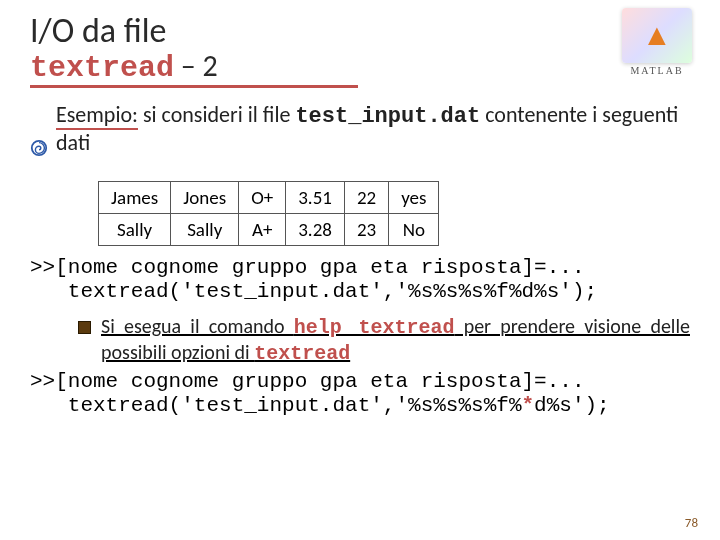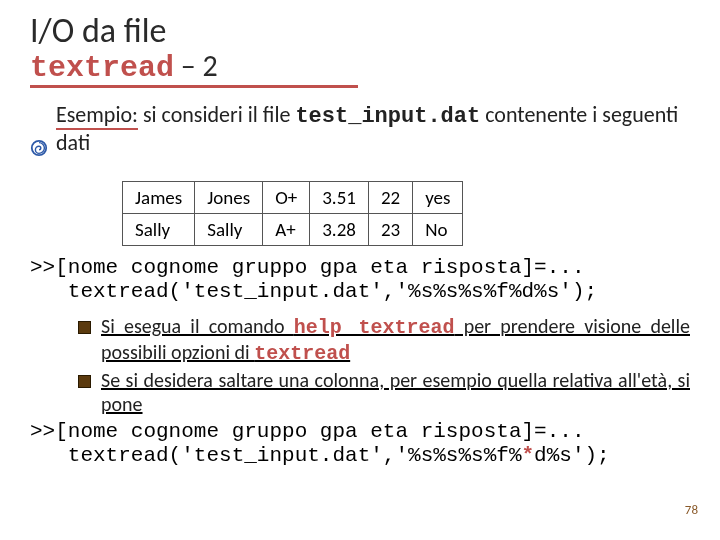--- a/index.html
+++ b/index.html
@@ -93,21 +93,22 @@
   }
   .underline {
     border-bottom: 2px solid #c0504d;
     display: inline-block;
   }
   .monob {
     font-family: "Courier New", monospace;
     font-weight: bold;
   }
   .table-wrap {
-    margin: 6px 0 10px 92px;
+    margin: 6px 0 10px 68px;
+    text-align: center;
   }
   table {
     border-collapse: collapse;
   }
   td {
     border: 1px solid #555;
     padding: 4px 12px;
     font-size: 19px;
     font-family: Calibri, Arial, sans-serif;
   }
@@ -141,35 +142,39 @@
     line-height: 1.2;
     text-align: justify;
   }
   .red {
     font-family: "Courier New", monospace;
     color: #c0504d;
     font-weight: bold;
   }
   .pagenum {
     position: absolute;
-    bottom: 23px;
+    bottom: 10px;
     right: 22px;
     font-size: 13px;
     color: #8a5a2a;
   }
   .star {
     color: #c0504d;
     font-weight: bold;
   }
 </style>
 </head>
 <body>
 
 <div class="slide">
 
+  <div class="logo">
+    <div class="logo-img"></div>
+    <div class="logo-txt">MATLAB</div>
+  </div>
 
   <div class="title">I/O da file</div>
   <div class="subtitle">
     <span>textread</span><span class="dash"> – 2</span>
   </div>
 
   <div class="body">
 
     <div class="bullet1">
       <svg class="swirl" viewBox="0 0 20 20">
@@ -207,24 +212,20 @@
     <div class="code"><span>&gt;&gt;[nome cognome gruppo gpa eta risposta]=...</span>
 <span>   textread('test_input.dat','%s%s%s%f%d%s');</span></div>
 
     <div class="sub-bullets">
       <div class="sub-bullet">
         <div class="sq"></div>
         <div class="sub-text">
           <span>Si esegua il comando </span><span class="red">help textread</span><span> per prendere visione delle possibili opzioni di </span><span class="red">textread</span>
         </div>
       </div>
-      <div class="sub-bullet">
-        <div class="sq"></div>
-        <div class="sub-text">Se si desidera saltare una colonna, per esempio quella relativa all'età, si pone</div>
-      </div>
     </div>
 
     <div class="code"><span>&gt;&gt;[nome cognome gruppo gpa eta risposta]=...</span>
 <span>   textread('test_input.dat','%s%s%s%f%</span><span class="star">*</span><span>d%s');</span></div>
 
   </div>
 
   <div class="pagenum">78</div>
 </div>
 

